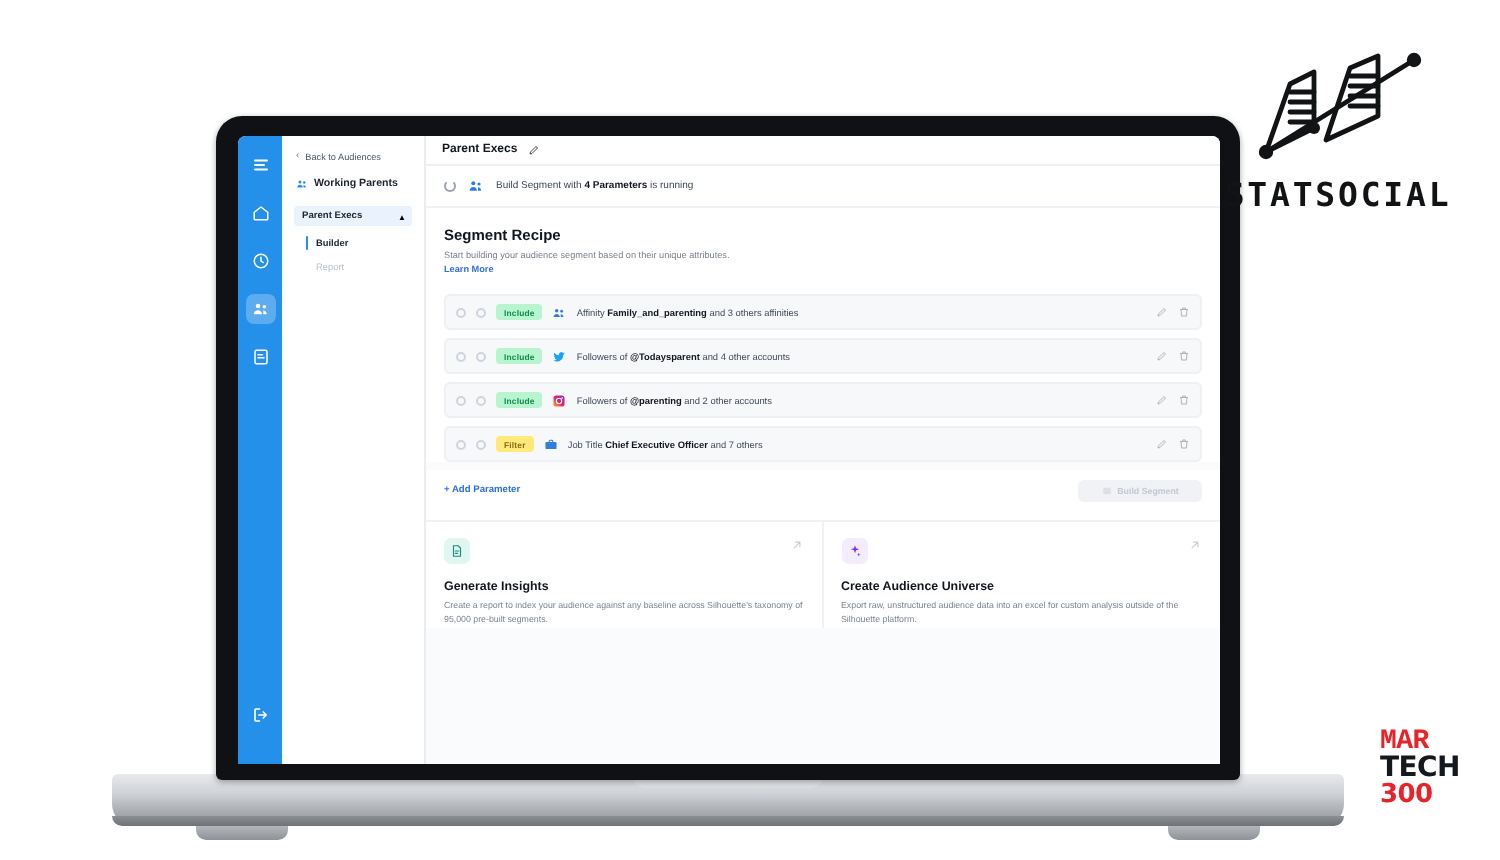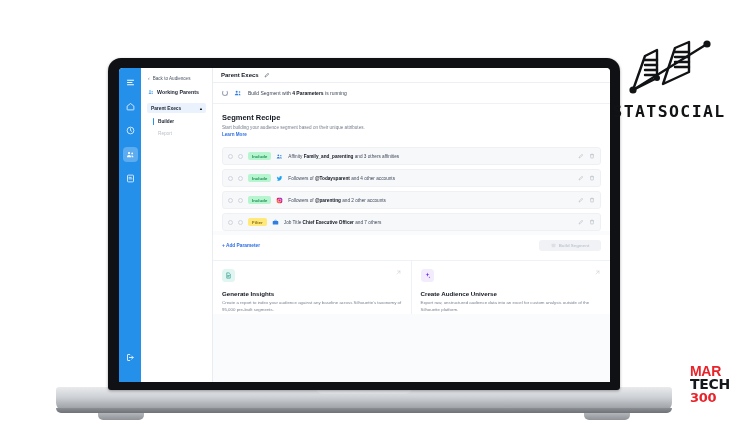--- a/index.html
+++ b/index.html
@@ -189,31 +189,31 @@
     display: flex; align-items: center; justify-content: center;
   }
   .card-badge.mint { background: #e1f6f1; }
   .card-badge.violet { background: #f3ecfd; }
   .card-badge svg { width: 7px; height: 7px; }
   .arrow-out { width: 7px; height: 7px; opacity: .45; }
   .card h3 { font-size: 6.2px; color: #11161f; font-weight: 700; margin-bottom: 3px; }
   .card p { font-size: 4.4px; color: #7b8391; line-height: 1.5; }
 
   
-  #statsocial { position: absolute; left: 604px; top: 38px; width: 130px; }
+  #statsocial { position: absolute; left: 604px; top: 24px; width: 130px; }
   #ss-mark { width: 100px; height: 62px; margin: 0 auto; display: block; }
   #ss-word {
     font-family: "DejaVu Sans Mono", monospace;
     font-size: 16.5px; font-weight: 700; letter-spacing: 1.4px;
     color: #111315; text-align: center; margin-top: 2px;
   }
 
   
   #martech { position: absolute; left: 690px; top: 365px; text-align: left; line-height: .95; }
-  #mt1 { font-size: 14px; font-weight: 700; color: #e8232a; font-family: Liberation Sans, sans-serif; letter-spacing: -.3px; }
+  #mt1 { font-size: 14px; font-weight: 700; color: #e8232a; font-family: Liberation Mono, monospace; letter-spacing: -.3px; }
   #mt2 { font-size: 14px; font-weight: 700; color: #15181c; font-family: "DejaVu Sans", sans-serif; letter-spacing: -.3px; }
   #mt3 { font-size: 13px; font-weight: 700; color: #e8232a; font-family: "DejaVu Sans", sans-serif; letter-spacing: -.3px; }
 </style>
 </head>
 <body>
 
 <div id="laptop">
 
   <div class="foot l"></div>
   <div class="foot r"></div>

